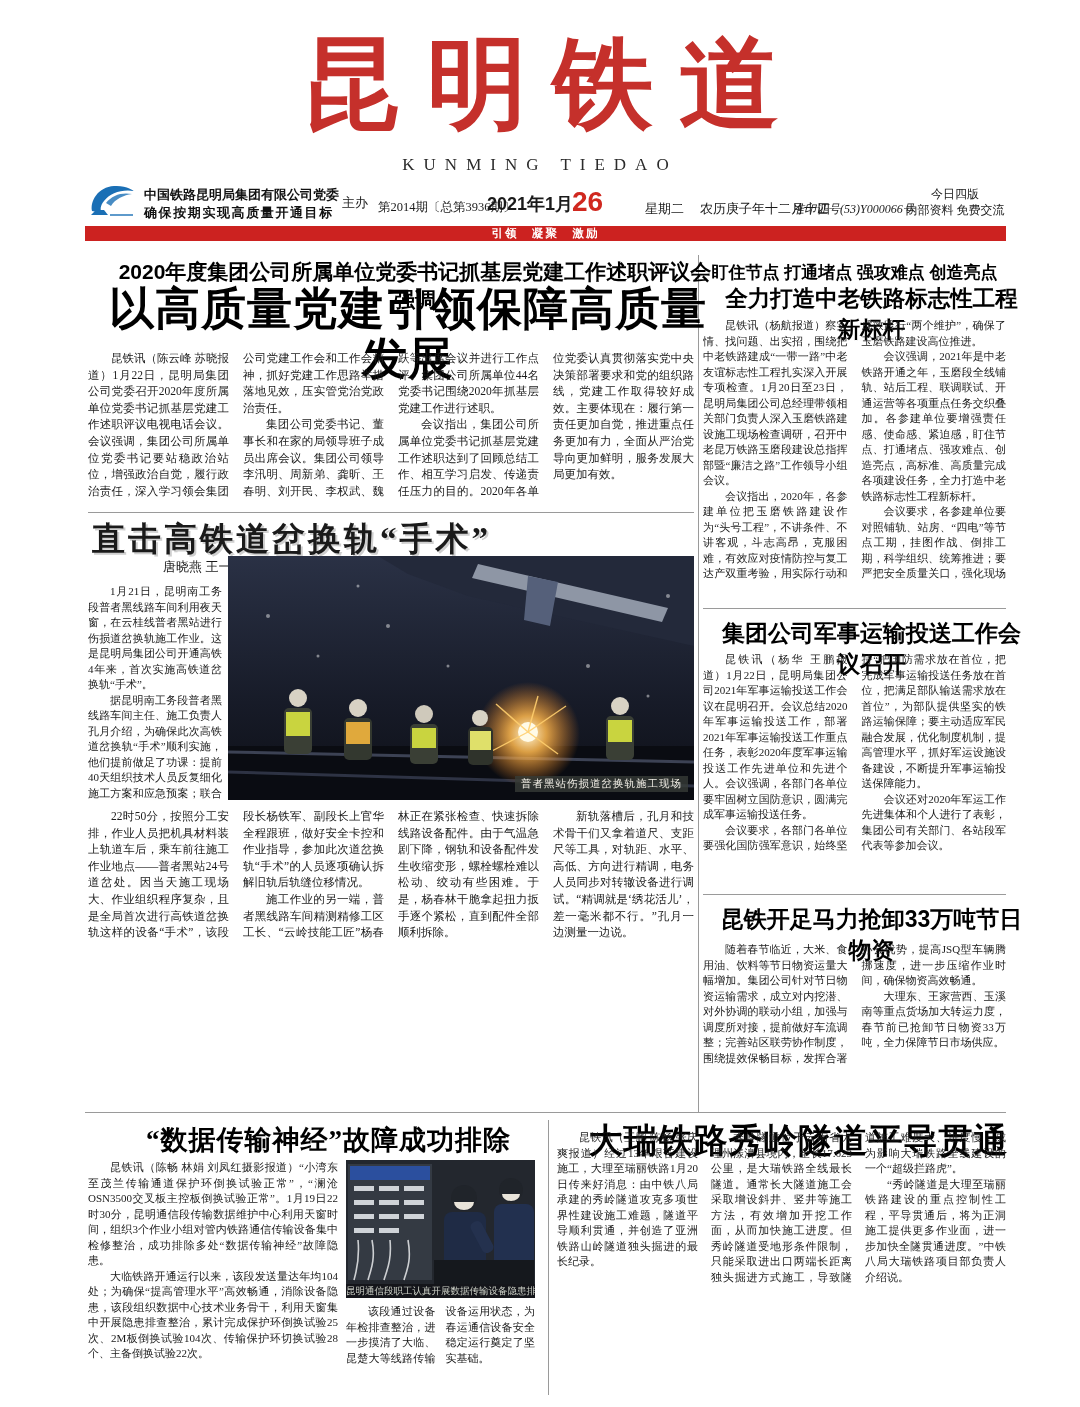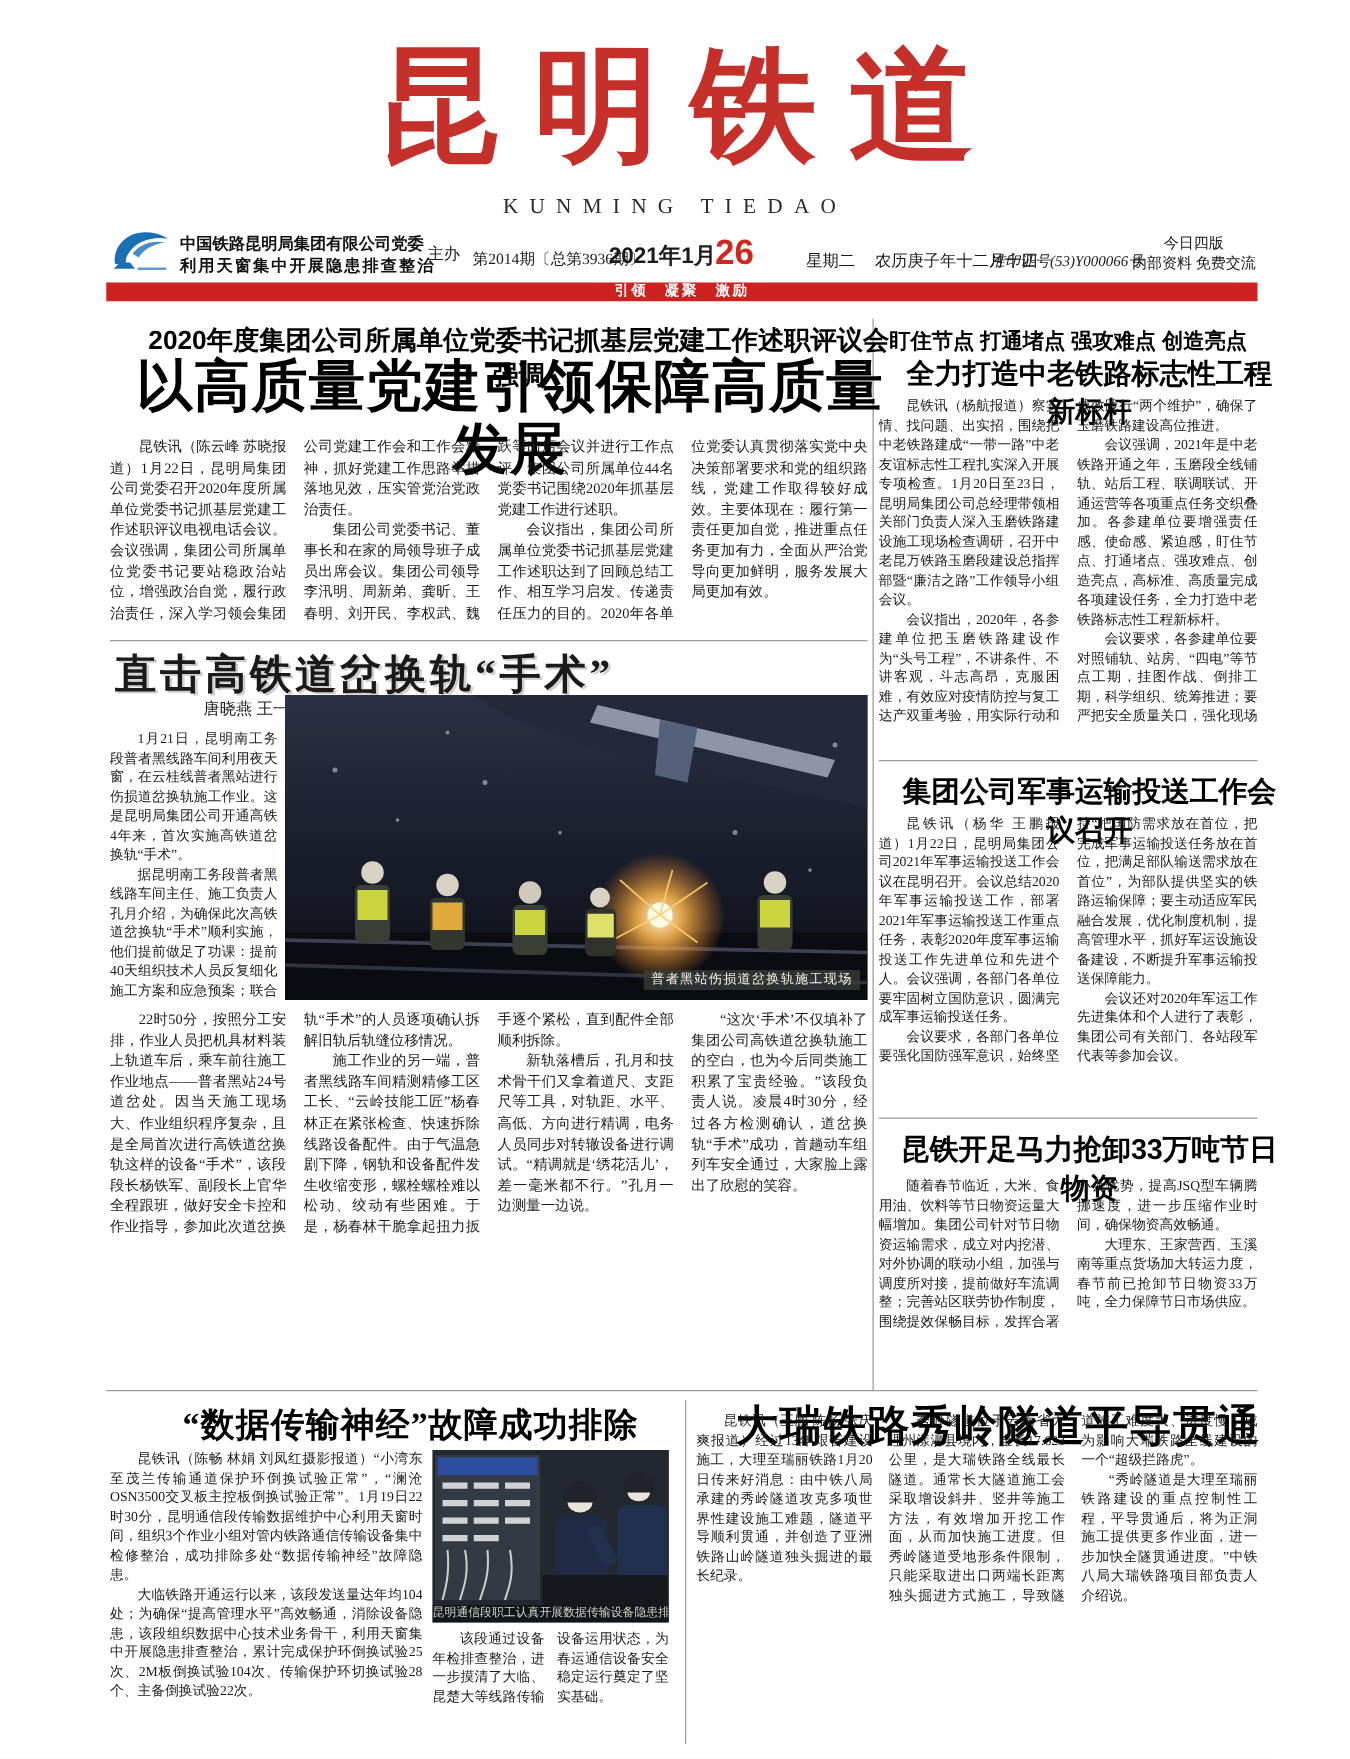--- a/index.html
+++ b/index.html
@@ -69,21 +69,21 @@
   <div class="abs logo">
     <svg width="48" height="38" viewBox="0 0 48 38">
       <path d="M4 28 C2 18 10 4 26 3 C38 2 46 8 46 8 C34 6 22 10 16 18 C12 23 12 27 14 30 Z" fill="#1a6fb5"></path>
       <path d="M18 20 C24 12 34 9 44 11 C36 12 27 16 23 23 Z" fill="#1a6fb5" opacity="0.8"></path>
       <path d="M3 32 L20 32 L16 27 L8 27 Z" fill="#1a6fb5"></path>
       <path d="M22 31 L45 31 L45 33 L22 33 Z" fill="#1a6fb5" opacity="0.7"></path>
     </svg>
   </div>
   <div class="abs pub">
     <div>中国铁路昆明局集团有限公司党委</div>
-    <div class="l2">利用天窗集中开展隐患排查整治</div>
+    <div class="l2">确保按期实现高质量开通目标</div>
   </div>
   <div class="abs sponsor">主办</div>
   <div class="abs issue">第2014期〔总第3936期〕</div>
   <div class="abs dprefix">2021年1月</div>
   <div class="abs dday">26</div>
   <div class="abs weekday">星期二</div>
   <div class="abs lunar">农历庚子年十二月十四</div>
   <div class="abs permit">准印证号(53)Y000066号</div>
   <div class="abs edition">
     <div>今日四版</div>
@@ -179,21 +179,20 @@
   </div>
 
   <div class="abs body-block bt-s" style="left:88px;top:584px;width:134px;height:216px;">
       <p class="para">1月21日，昆明南工务段普者黑线路车间利用夜天窗，在云桂线普者黑站进行伤损道岔换轨施工作业。这是昆明局集团公司开通高铁4年来，首次实施高铁道岔换轨“手术”。</p>
       <p class="para">据昆明南工务段普者黑线路车间主任、施工负责人孔月介绍，为确保此次高铁道岔换轨“手术”顺利实施，他们提前做足了功课：提前40天组织技术人员反复细化施工方案和应急预案；联合电务专业单位开展了2次“大手术”演练，反复进行研讨论证；当天17时30分，还召开了“术前”培训会，明确人员分工、作业流程和安全卡控措施。</p>
     </div>
   <div class="abs body-cols bt" style="left:88px;top:808px;width:606px;height:300px;column-count:4;">
       <p class="para">22时50分，按照分工安排，作业人员把机具材料装上轨道车后，乘车前往施工作业地点——普者黑站24号道岔处。因当天施工现场大、作业组织程序复杂，且是全局首次进行高铁道岔换轨这样的设备“手术”，该段段长杨铁军、副段长上官华全程跟班，做好安全卡控和作业指导，参加此次道岔换轨“手术”的人员逐项确认拆解旧轨后轨缝位移情况。</p>
       <p class="para">施工作业的另一端，普者黑线路车间精测精修工区工长、“云岭技能工匠”杨春林正在紧张检查、快速拆除线路设备配件。由于气温急剧下降，钢轨和设备配件发生收缩变形，螺栓螺栓难以松动、绞动有些困难。于是，杨春林干脆拿起扭力扳手逐个紧松，直到配件全部顺利拆除。</p>
       <p class="para">新轨落槽后，孔月和技术骨干们又拿着道尺、支距尺等工具，对轨距、水平、高低、方向进行精调，电务人员同步对转辙设备进行调试。“精调就是‘绣花活儿’，差一毫米都不行。”孔月一边测量一边说。</p>
-      <p class="para">“这次‘手术’不仅填补了集团公司高铁道岔换轨施工的空白，也为今后同类施工积累了宝贵经验。”该段负责人说。凌晨4时30分，经过各方检测确认，道岔换轨“手术”成功，首趟动车组列车安全通过，大家脸上露出了欣慰的笑容。</p>
     </div>
 
   <div class="abs kicker" style="left:703px;top:261px;width:303px;font-size:17px;">盯住节点 打通堵点 强攻难点 创造亮点</div>
   <div class="abs headline" style="left:703px;top:283px;width:303px;font-size:22.5px;">全力打造中老铁路标志性工程新标杆</div>
   <div class="abs body-cols bt-s" style="left:703px;top:318px;width:303px;height:284px;column-count:2;">
       <p class="para">昆铁讯（杨航报道）察实情、找问题、出实招，围绕把中老铁路建成“一带一路”中老友谊标志性工程扎实深入开展专项检查。1月20日至23日，昆明局集团公司总经理带领相关部门负责人深入玉磨铁路建设施工现场检查调研，召开中老昆万铁路玉磨段建设总指挥部暨“廉洁之路”工作领导小组会议。</p>
       <p class="para">会议指出，2020年，各参建单位把玉磨铁路建设作为“头号工程”，不讲条件、不讲客观，斗志高昂，克服困难，有效应对疫情防控与复工达产双重考验，用实际行动和成效践行“两个维护”，确保了玉磨铁路建设高位推进。</p>
       <p class="para">会议强调，2021年是中老铁路开通之年，玉磨段全线铺轨、站后工程、联调联试、开通运营等各项重点任务交织叠加。各参建单位要增强责任感、使命感、紧迫感，盯住节点、打通堵点、强攻难点、创造亮点，高标准、高质量完成各项建设任务，全力打造中老铁路标志性工程新标杆。</p>
       <p class="para">会议要求，各参建单位要对照铺轨、站房、“四电”等节点工期，挂图作战、倒排工期，科学组织、统筹推进；要严把安全质量关口，强化现场管控，确保按期实现高质量开通目标。</p>
     </div>

